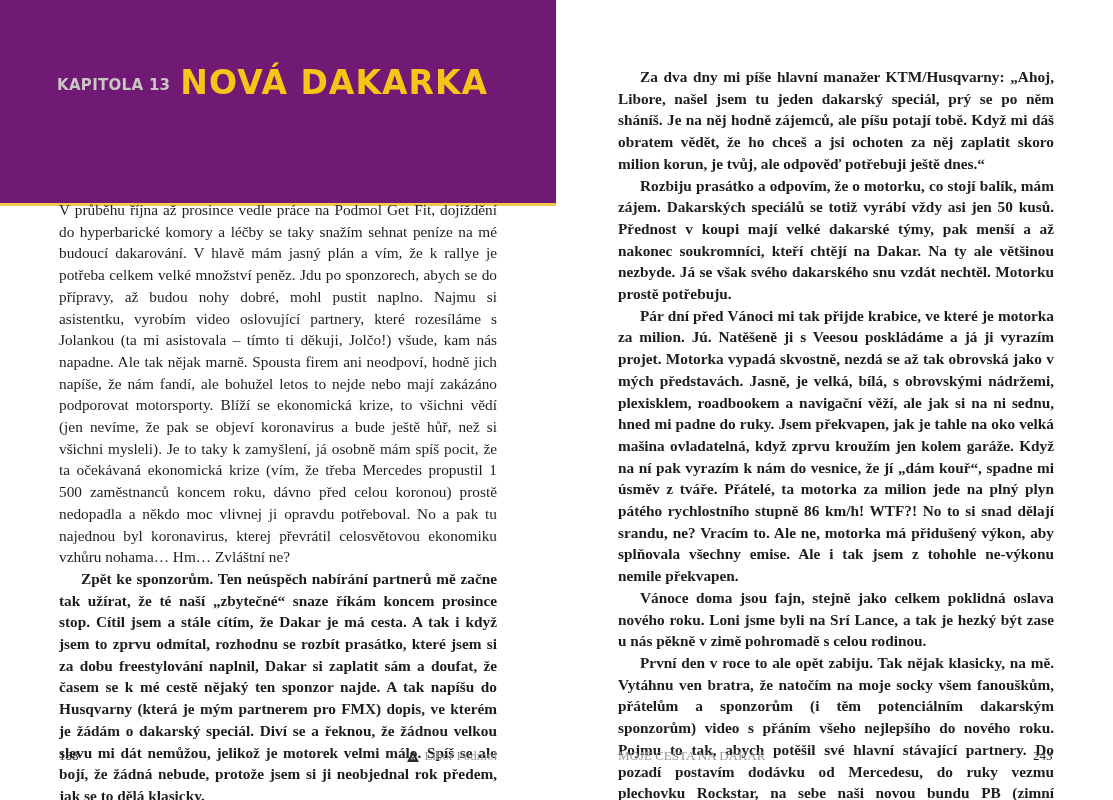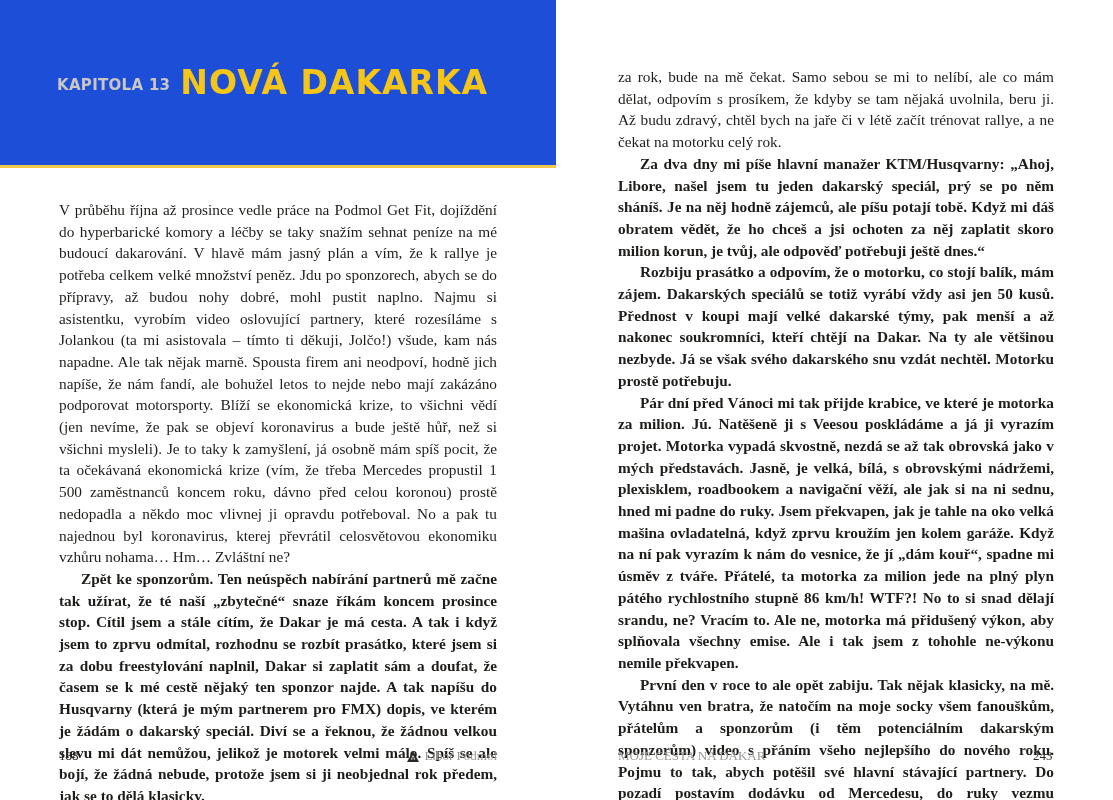--- a/index.html
+++ b/index.html
@@ -7,22 +7,22 @@
   body { position: relative; font-family: "Liberation Serif", "DejaVu Serif", serif; color: #1f1d1a; }
 
   .spread { position: absolute; left: 0; top: 0; width: 1113px; height: 800px; }
 
   .page { position: absolute; top: 0; height: 800px; }
   .page-left { left: 0; width: 556px; }
   .page-right { left: 556px; width: 557px; }
 
   
   .chapter-header {
-    position: absolute; left: 0; top: 0; width: 556px; height: 168px;
-    background: #1d4ed8;
+    position: absolute; left: 0; top: 0; width: 556px; height: 206px;
+    background: #701a75;
     border-bottom: 3px solid #f2c94a;
   }
   .chapter-title {
     position: absolute; left: 57px; top: 60px;
     font-family: "DejaVu Sans", "Liberation Sans", sans-serif;
     font-weight: bold;
     line-height: 46px;
     text-transform: uppercase;
   }
   .chapter-label {
@@ -86,23 +86,23 @@
         <polygon points="6,0 12,11 0,11" fill="#2a2826"></polygon>
         <polygon points="6,4 8.2,8.5 3.8,8.5" fill="#ffffff"></polygon>
         <rect x="5.3" y="6" width="1.4" height="5" fill="#2a2826"></rect>
       </svg>
       <span>Libor Podmol</span>
     </div>
   </div>
 
   <div class="page page-right">
     <div class="body-text right-text">
-      <p>za rok, bude na mě čekat. Samo sebou se mi to nelíbí, ale co mám dělat, odpovím s prosíkem, že kdyby se tam nějaká uvolnila, beru ji. Až budu zdravý, chtěl bych na jaře či v létě začít trénovat rallye, a ne čekat na motorku celý rok.</p>
       <p class="indent">Za dva dny mi píše hlavní manažer KTM/Husqvarny: „Ahoj, Libore, našel jsem tu jeden dakarský speciál, prý se po něm sháníš. Je na něj hodně zájemců, ale píšu potají tobě. Když mi dáš obratem vědět, že ho chceš a jsi ochoten za něj zaplatit skoro milion korun, je tvůj, ale odpověď potřebuji ještě dnes.“</p>
       <p class="indent">Rozbiju prasátko a odpovím, že o motorku, co stojí balík, mám zájem. Dakarských speciálů se totiž vyrábí vždy asi jen 50 kusů. Přednost v koupi mají velké dakarské týmy, pak menší a až nakonec soukromníci, kteří chtějí na Dakar. Na ty ale většinou nezbyde. Já se však svého dakarského snu vzdát nechtěl. Motorku prostě potřebuju.</p>
       <p class="indent">Pár dní před Vánoci mi tak přijde krabice, ve které je motorka za milion. Jú. Natěšeně ji s Veesou poskládáme a já ji vyrazím projet. Motorka vypadá skvostně, nezdá se až tak obrovská jako v mých představách. Jasně, je velká, bílá, s obrovskými nádržemi, plexisklem, roadbookem a navigační věží, ale jak si na ni sednu, hned mi padne do ruky. Jsem překvapen, jak je tahle na oko velká mašina ovladatelná, když zprvu kroužím jen kolem garáže. Když na ní pak vyrazím k nám do vesnice, že jí „dám kouř“, spadne mi úsměv z tváře. Přátelé, ta motorka za milion jede na plný plyn pátého rychlostního stupně 86 km/h! WTF?! No to si snad dělají srandu, ne? Vracím to. Ale ne, motorka má přidušený výkon, aby splňovala všechny emise. Ale i tak jsem z tohohle ne-výkonu nemile překvapen.</p>
+      <p class="indent">Vánoce doma jsou fajn, stejně jako celkem poklidná oslava nového roku. Loni jsme byli na Srí Lance, a tak je hezký být zase u nás pěkně v zimě pohromadě s celou rodinou.</p>
       <p class="indent">První den v roce to ale opět zabiju. Tak nějak klasicky, na mě. Vytáhnu ven bratra, že natočím na moje socky všem fanouškům, přátelům a sponzorům (i těm potenciálním dakarským sponzorům) video s přáním všeho nejlepšího do nového roku. Pojmu to tak, abych potěšil své hlavní stávající partnery. Do pozadí postavím dodávku od Mercedesu, do ruky vezmu plechovku Rockstar, na sebe naši novou bundu PB (zimní bestseller). Bratr drží telefon a já začnu povídat, jak všem přeji vše nej do nového roku, štěstí, zdraví, lásku… Během toho usedám na svůj naprosto bílý dakarský speciál, přičemž zlehka upozorním na to, že doufám, že již brzy bude na motorce nějaké to partnerské logo. Nasednu na motorku a odsvištím ze záběru.</p>
     </div>
   </div>
 
   <div class="footer running right-running">MOJE CESTA NA DAKAR</div>
   <div class="footer folio right-folio">243</div>
 </div>
 
 </body></html>

